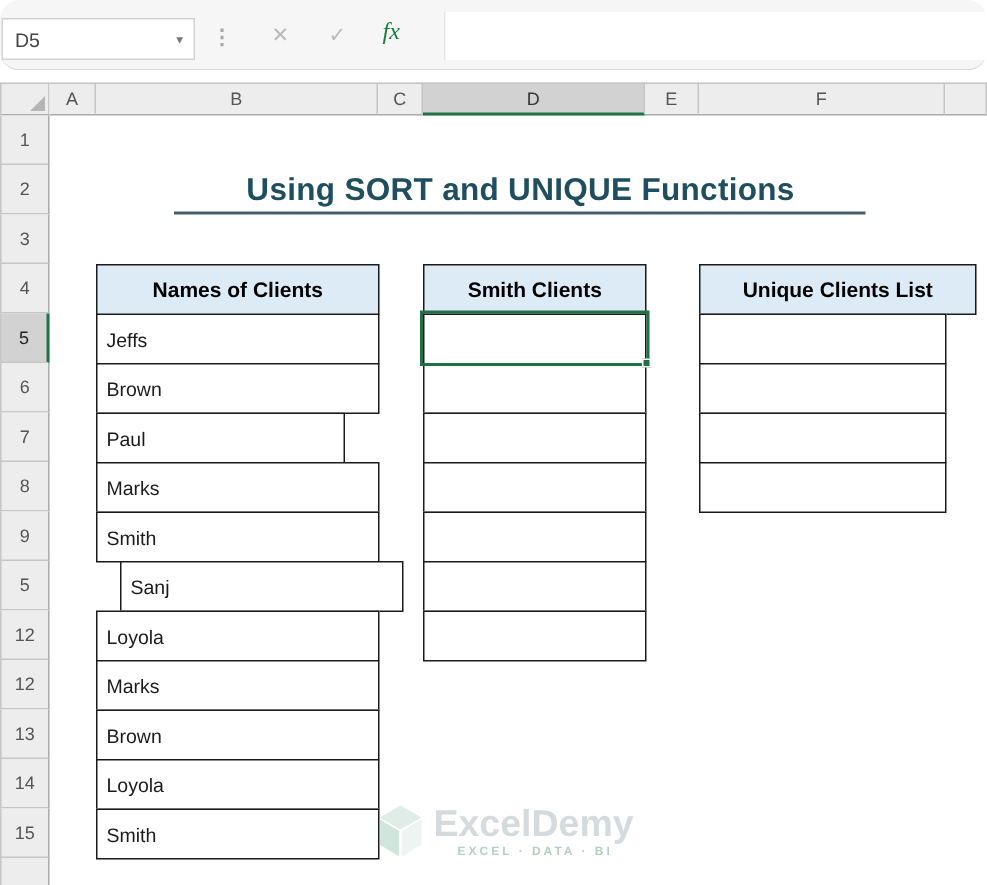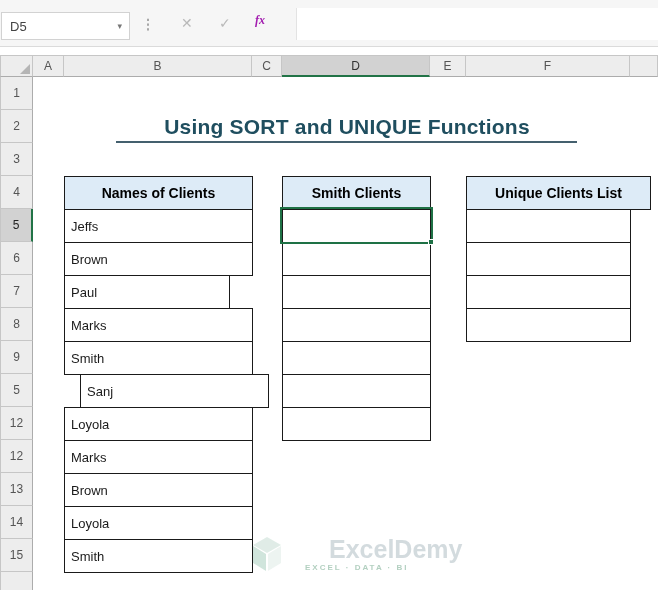--- a/index.html
+++ b/index.html
@@ -7,39 +7,39 @@
   body {
     font-family: "Liberation Sans", sans-serif;
     background: #ffffff;
     overflow: hidden;
   }
   .screen { position: relative; width: 658px; height: 590px; background: #fff; }
 
   
   .topbar {
     position: absolute; left: 0; top: 0; width: 658px; height: 47px;
-    background: #F6F6F6; border-bottom: 1px solid #DBDBDB;
+    background: #F6F6F6; border-bottom: 1px solid #DBDBDB; border-radius: 13px;
   }
   .namebox {
     position: absolute; left: 1px; top: 12px; width: 129px; height: 28px;
     background: #fff; border: 1px solid #D2D2D2;
     display: flex; align-items: center; font-size: 13px; color: #444;
   }
   .namebox .val { flex: 1; padding-left: 8px; }
   .nb-arrow { font-size: 9px; color: #777; padding: 0 7px; }
   .handle-dots {
     position: absolute; left: 141px; top: 16px;
     color: #A8A8A8; font-size: 14px; font-weight: bold;
   }
   .fb-icon { position: absolute; top: 15px; font-size: 14px; color: #B9B9B9; }
   .icon-cancel { left: 181px; }
   .icon-check  { left: 219px; }
   .icon-fx {
-    left: 255px; top: 13px; color: #a21caf; font-style: italic;
-    font-family: "Liberation Serif", serif; font-size: 12px; font-weight: bold;
+    left: 255px; top: 13px; color: #15803d; font-style: italic;
+    font-family: "Liberation Serif", serif; font-size: 16px; font-weight: normal;
   }
   .fb-sep { position: absolute; left: 296px; top: 8px; width: 1px; height: 32px; background: #E3E3E3; }
   .fb-input {
     position: absolute; left: 297px; top: 8px; width: 361px; height: 32px;
     background: #fff; font-size: 13px; color: #333; padding: 7px 6px;
   }
 
   
   .ch {
     position: absolute; top: 55px; height: 22px;
@@ -92,21 +92,21 @@
     background: #1E7145; border: 1px solid #fff;
   }
 
   
   .watermark {
     position: absolute; left: 252px; top: 536px;
     display: flex; align-items: flex-start; gap: 7px; opacity: .85;
   }
   .wm-logo { width: 30px; height: 37px; opacity: .55; }
   .wm-text { display: flex; flex-direction: column; }
-  .wm-brand { font-size: 25px; font-weight: bold; color: #ccd5d9; line-height: 26px; margin-left: 40px; }
+  .wm-brand { font-size: 25px; font-weight: bold; color: #ccd5d9; line-height: 26px; }
   .wm-tag { font-size: 8px; color: #a6c8b6; letter-spacing: 2px; margin: 1px 0 0 16px; font-weight: bold; }
 </style>
 </head>
 <body>
 
 <div class="screen">
 
   <div class="topbar">
     <div class="namebox">
       <span class="val">D5</span>

